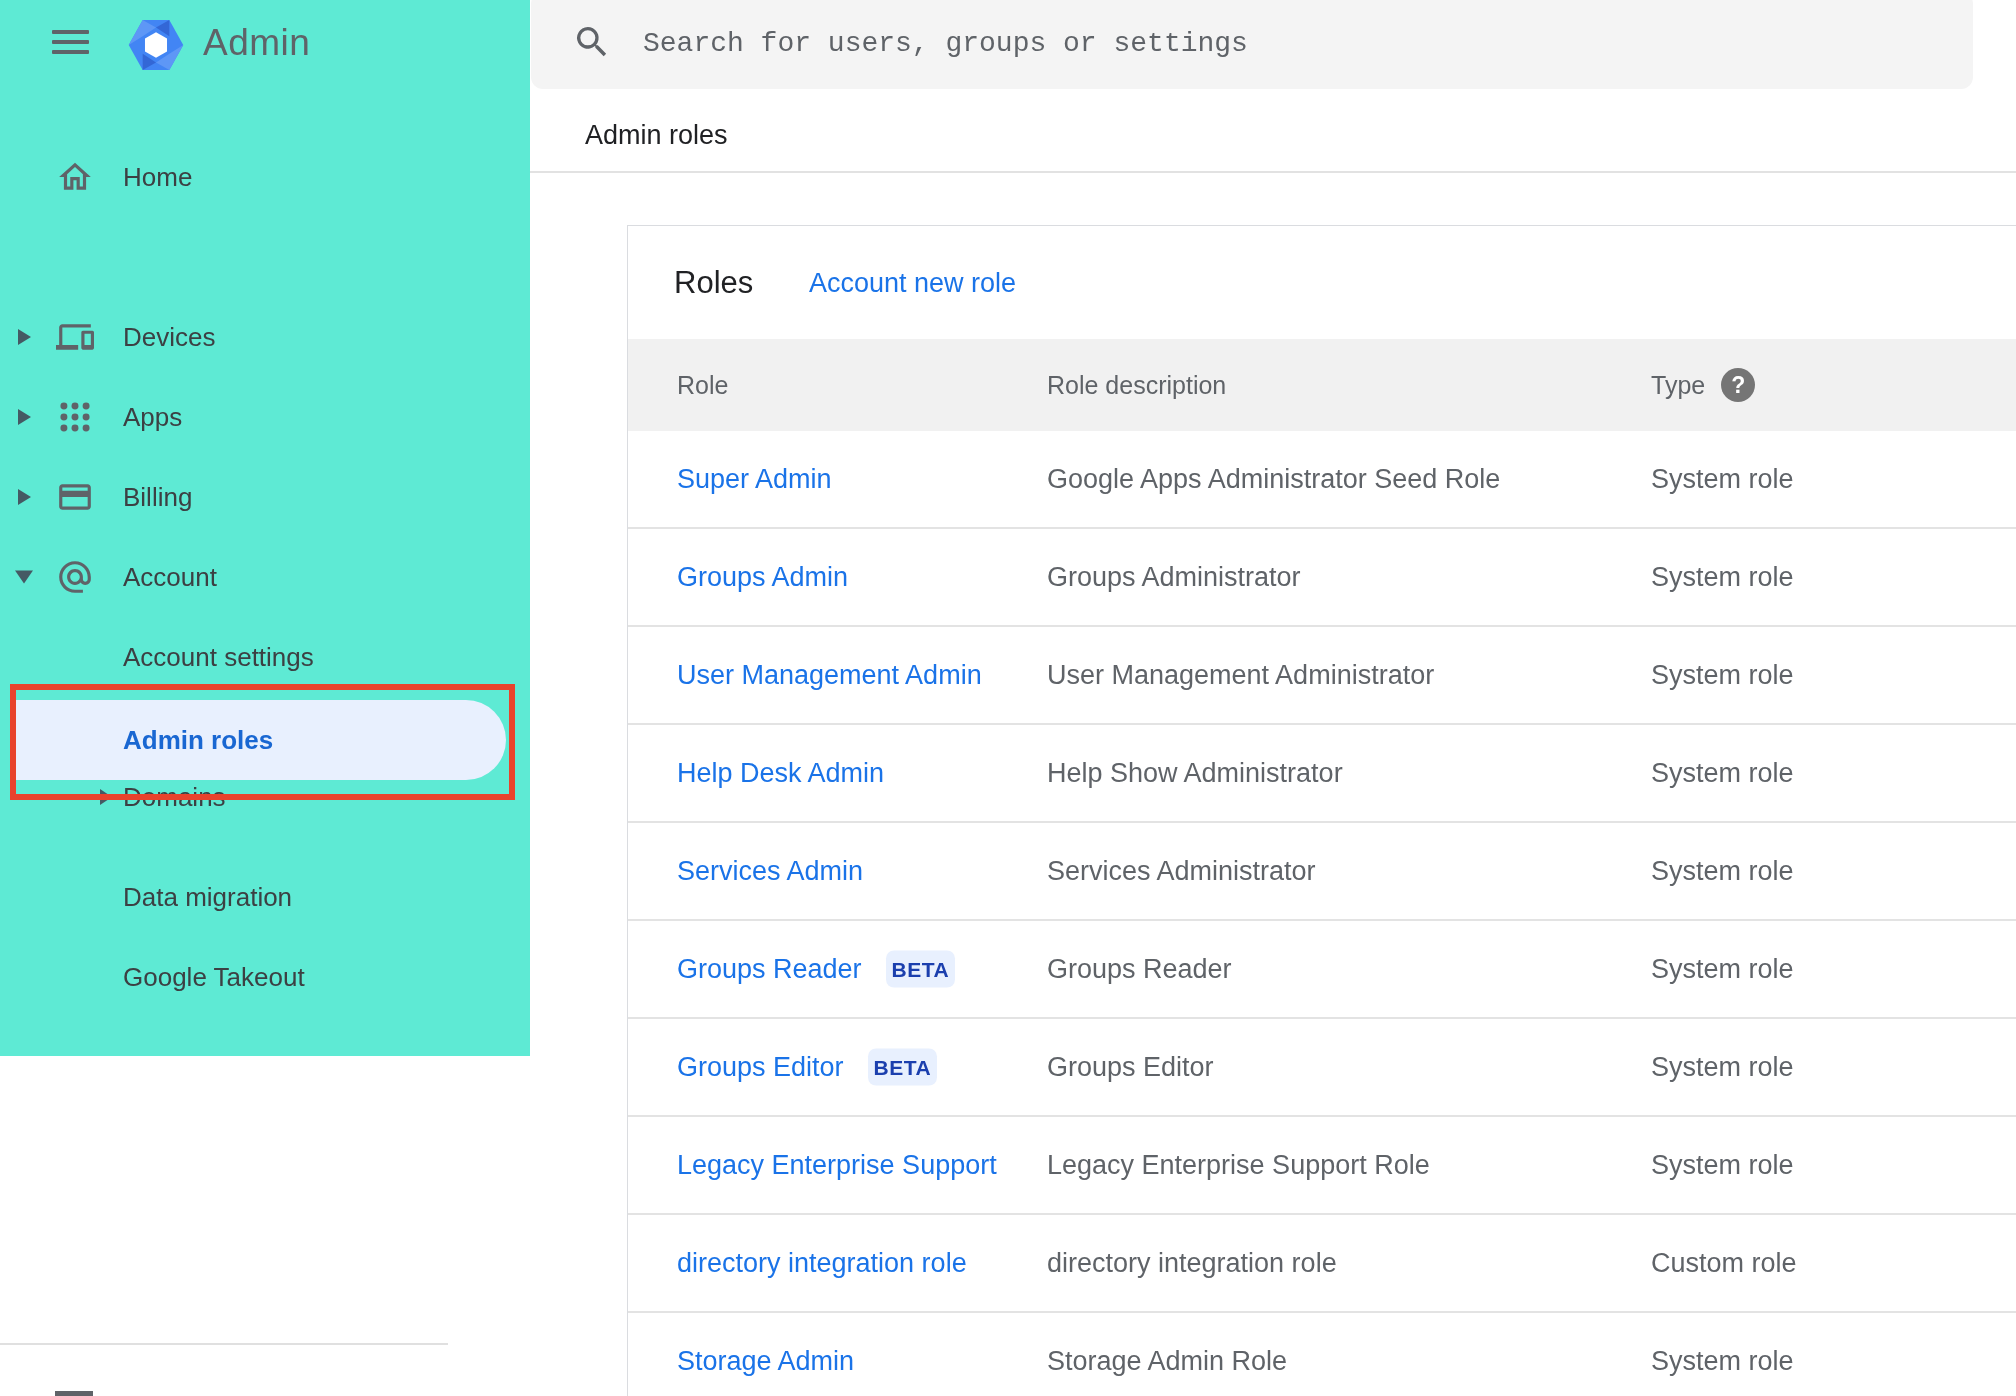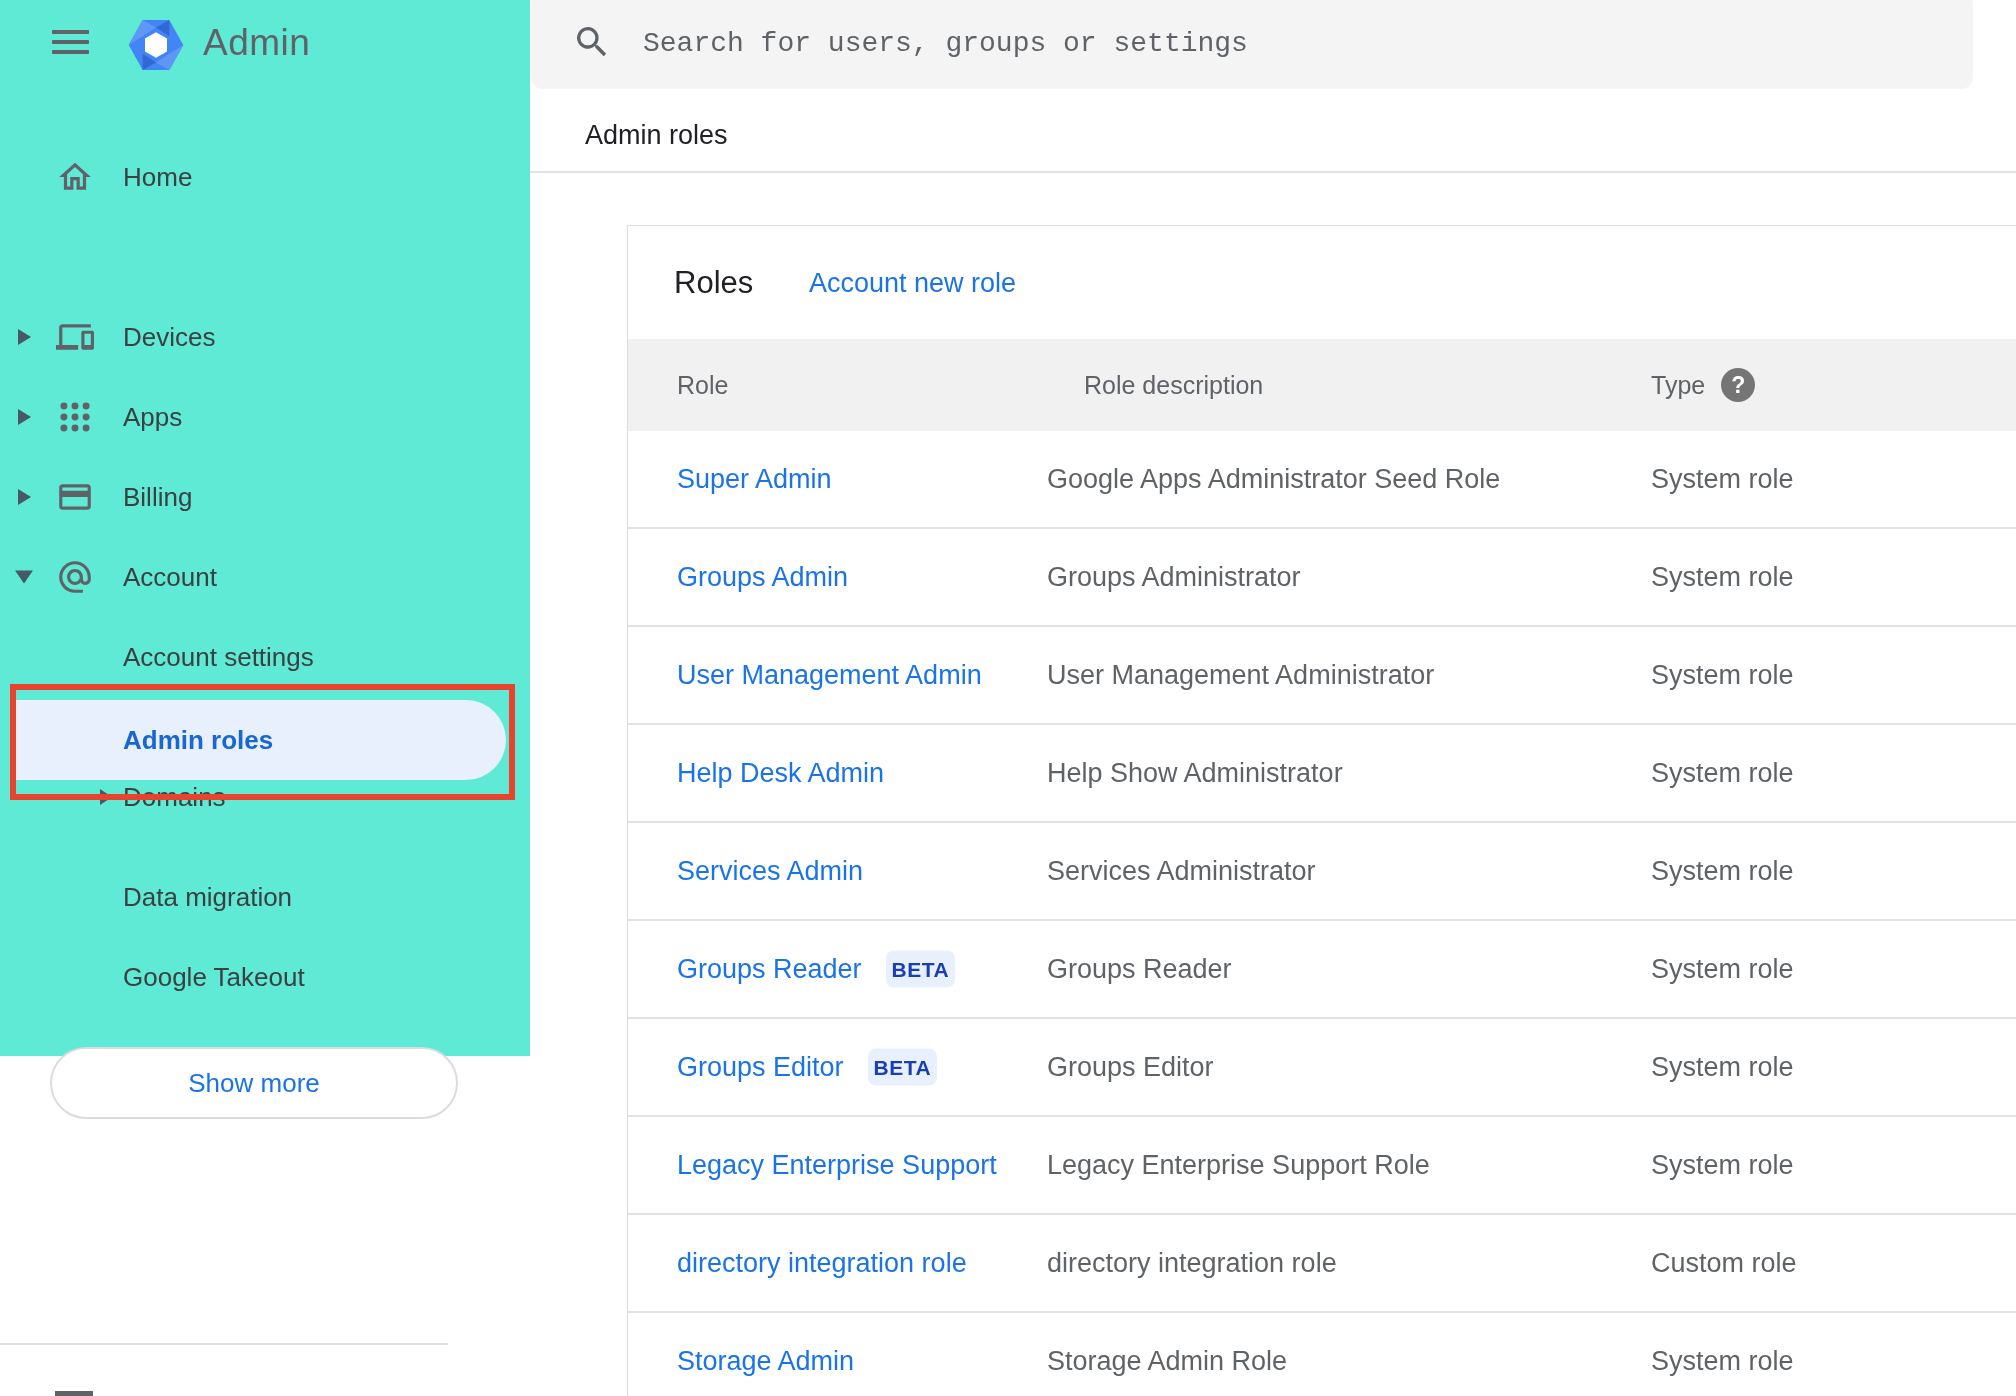--- a/index.html
+++ b/index.html
@@ -80,21 +80,21 @@
     position:absolute; left:627px; top:225px; width:1400px; height:1200px;
     background:#fff; border:1px solid #dadce0;
   }
   .card-header { position:relative; height:113px; }
   .card-title { position:absolute; left:46px; top:50%; transform:translateY(-50%); font-size:31px; font-weight:500; color:#202124; }
   .create-link { position:absolute; left:181px; top:50%; transform:translateY(-50%); font-size:27px; color:#1a73e8; cursor:pointer; text-decoration:none; }
 
   .thead { position:relative; height:92px; background:#f1f1f1; }
   .th { position:absolute; top:50%; transform:translateY(-50%); font-size:25px; color:#5f6368; }
   .th-role { left:49px; }
-  .th-desc { left:419px;margin-left:37px; }
+  .th-desc { left:419px; }
   .th-type { left:1023px; display:flex; align-items:center; }
   .help-icon {
     display:inline-block; margin-left:16px; width:34px; height:34px; border-radius:50%;
     background:#757575; color:#fff; font-size:23px; font-weight:bold;
     text-align:center; line-height:34px; cursor:pointer;
   }
 
   .trow { position:relative; height:98px; border-bottom:2px solid #e3e3e3; }
   .cell { position:absolute; top:50%; transform:translateY(-50%); font-size:27px; }
   .cell-role { left:49px; color:#1a73e8; cursor:pointer; display:flex; align-items:center; }
@@ -202,21 +202,20 @@
     </div>
 
     <div class="nav-subitem" style="top:857px">
       <span class="nav-sublabel">Data migration</span>
     </div>
 
     <div class="nav-subitem" style="top:937px">
       <span class="nav-sublabel">Google Takeout</span>
     </div>
 
-    <button class="show-more">Show more</button>
 
     <div class="sidebar-divider"></div>
     <div class="partial-icon"></div>
   </div>
 
   <div class="search-bar">
     <span class="search-icon">
       <svg viewBox="0 0 24 24">
           <path d="M15.5 14h-.79l-.28-.27a6.5 6.5 0 10-.7.7l.27.28v.79l5 4.99L20.49 19l-4.99-5zm-6 0A4.5 4.5 0 1114 9.5 4.5 4.5 0 019.5 14z"></path>
         </svg>

